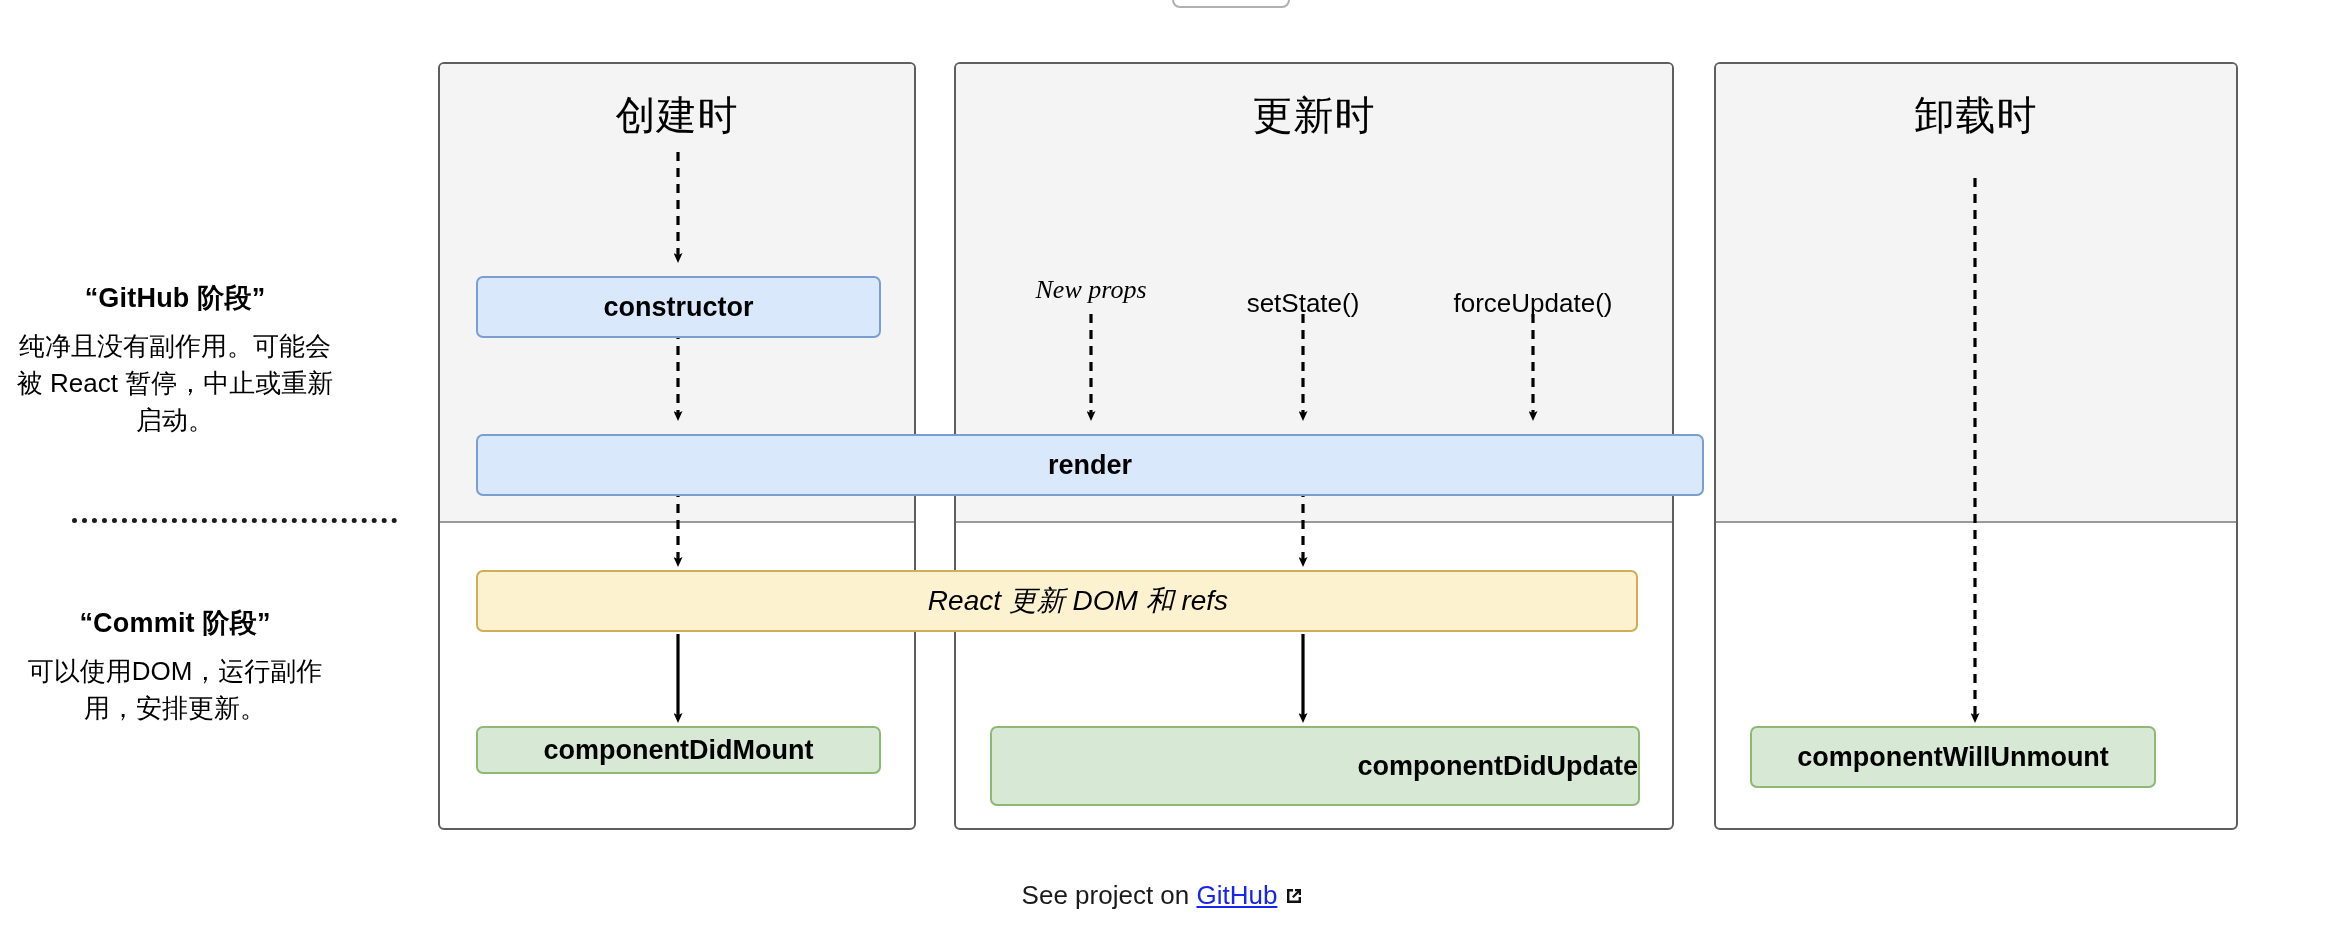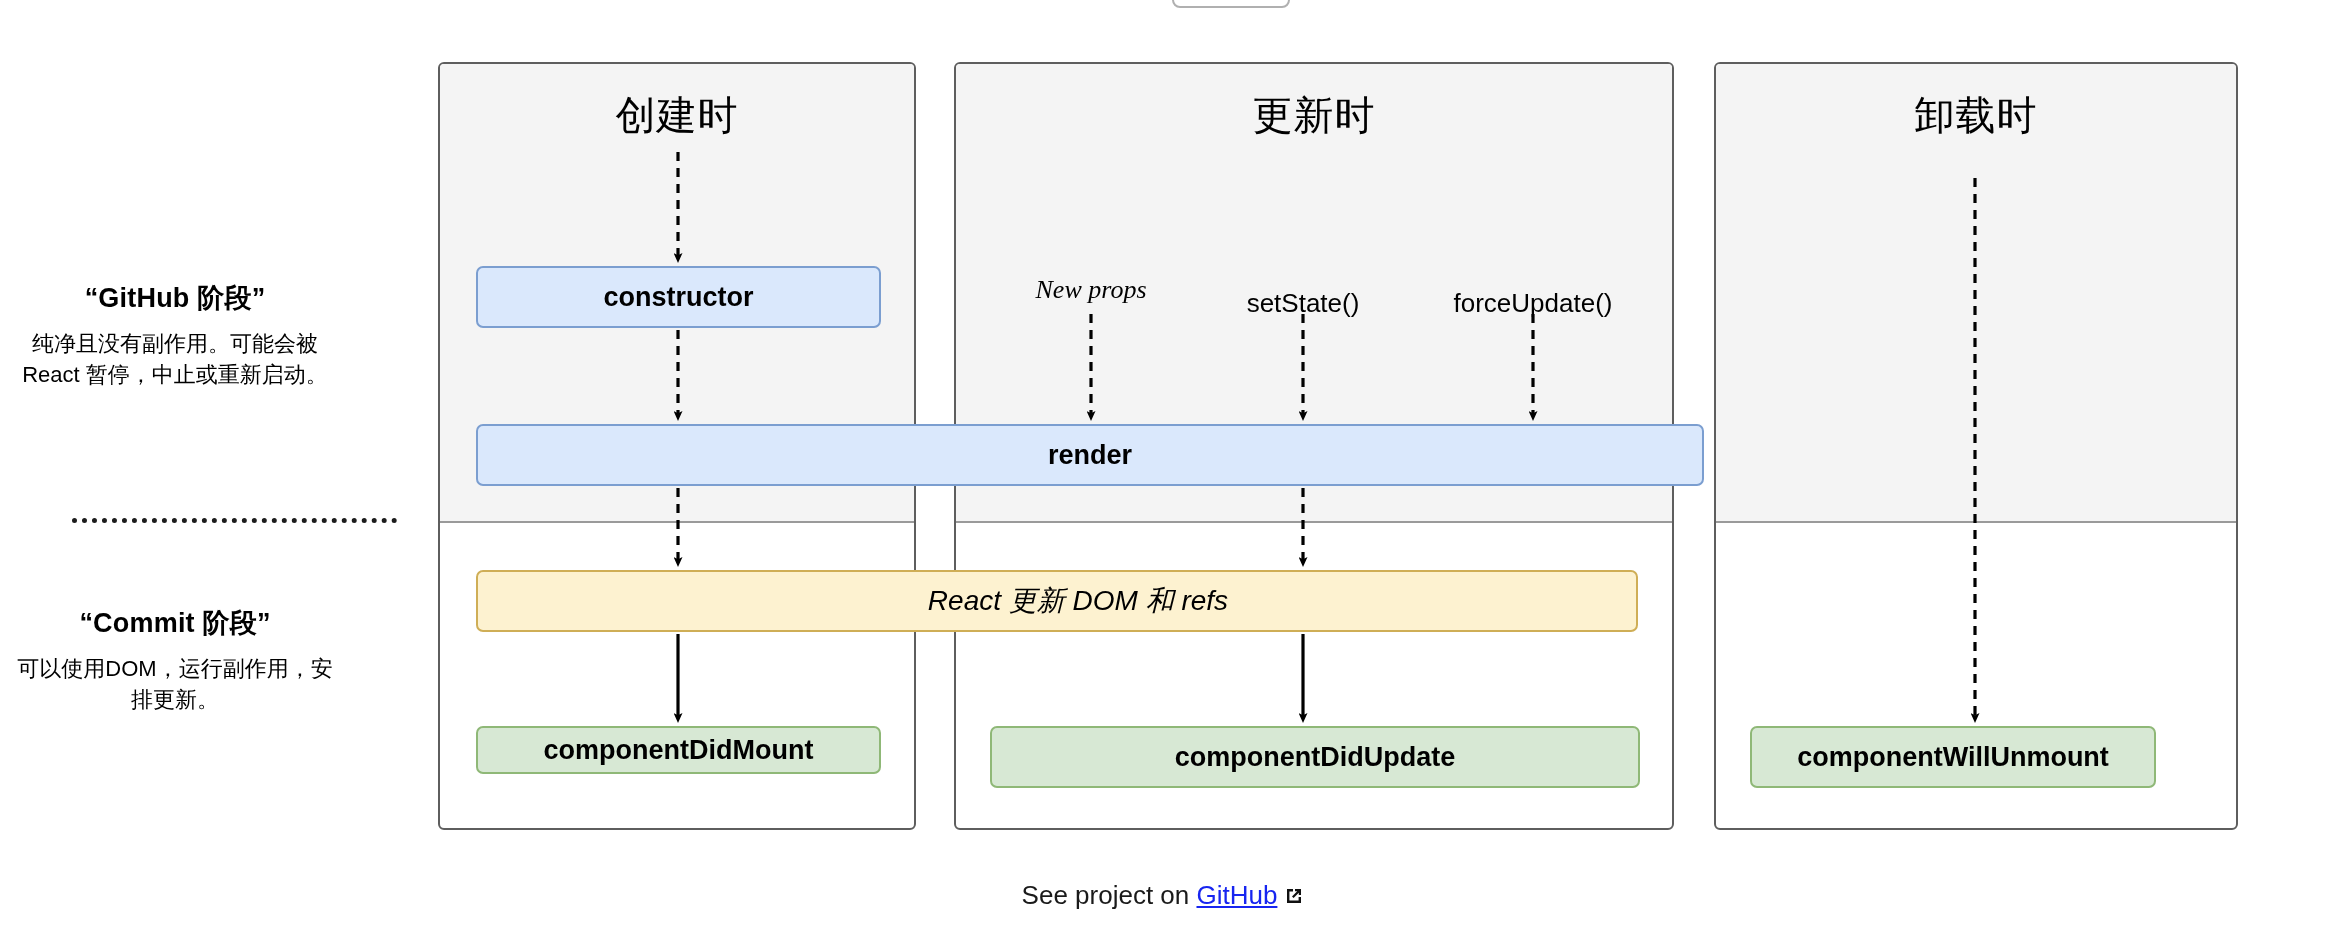--- a/index.html
+++ b/index.html
@@ -44,21 +44,21 @@
   }
   .legend-title {
     font-size: 27px;
     font-weight: 700;
     color: #000;
     letter-spacing: .2px;
     white-space: nowrap;
   }
   .legend-body {
     margin-top: 12px;
-    font-size: 22px;
+    font-size: 26px;
     line-height: 1.42;
     color: #000;
     font-weight: 400;
   }
   #legend-render { top: 280px; }
   #legend-commit { top: 605px; }
 
   .legend-divider {
     position: absolute;
     left: 72px;
@@ -108,30 +108,30 @@
     border-radius: 7px;
     display: flex;
     align-items: center;
     justify-content: center;
     font-size: 27px;
     font-weight: 700;
     color: #000;
     text-align: center;
     line-height: 1.2;
   }
-  .node.blue   { background: #dae8fc; border: 2px solid #7b9ed0; }
+  .node.blue   { background: #dae8fc; border: 2px solid #7b9ed0; margin-top: 10px; }
   .node.yellow { background: #fdf2d0; border: 2px solid #cfae56; }
   .node.green  { background: #d7e8d4; border: 2px solid #8fb877; }
   .node.italic { font-style: italic; font-weight: 400; font-size: 28px; }
 
   #node-constructor        { left: 476px;  top: 266px; width: 405px; height: 62px; }
   #node-render             { left: 476px;  top: 424px; width: 1228px; height: 62px; }
   #node-dom-refs           { left: 476px;  top: 570px; width: 1162px; height: 62px; padding-left: 42px; }
   #node-did-mount          { left: 476px;  top: 726px; width: 405px; height: 48px; }
-  #node-did-update         { left: 990px;  top: 726px; width: 650px; height: 62px; }
+  #node-did-update         { left: 990px;  top: 726px; width: 650px; height: 80px; justify-content: flex-end; }
   #node-will-unmount       { left: 1750px; top: 726px; width: 406px; height: 62px; }
 
   
   .trigger-label {
     position: absolute;
     font-size: 26px;
     font-weight: 400;
     color: #000;
     white-space: nowrap;
     transform: translateX(-50%);

